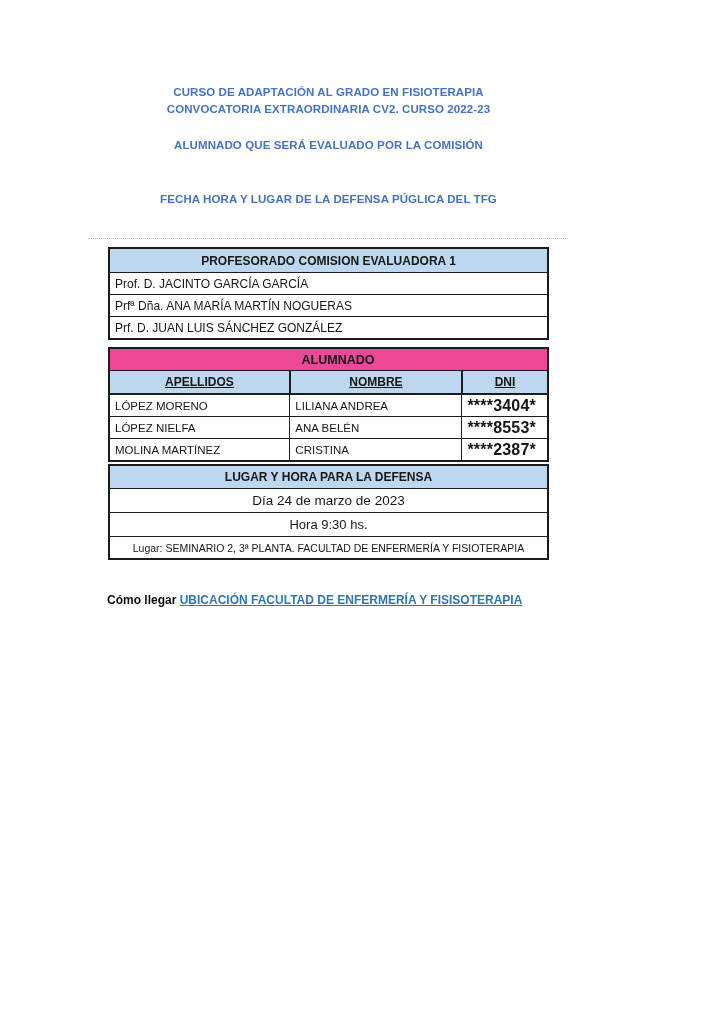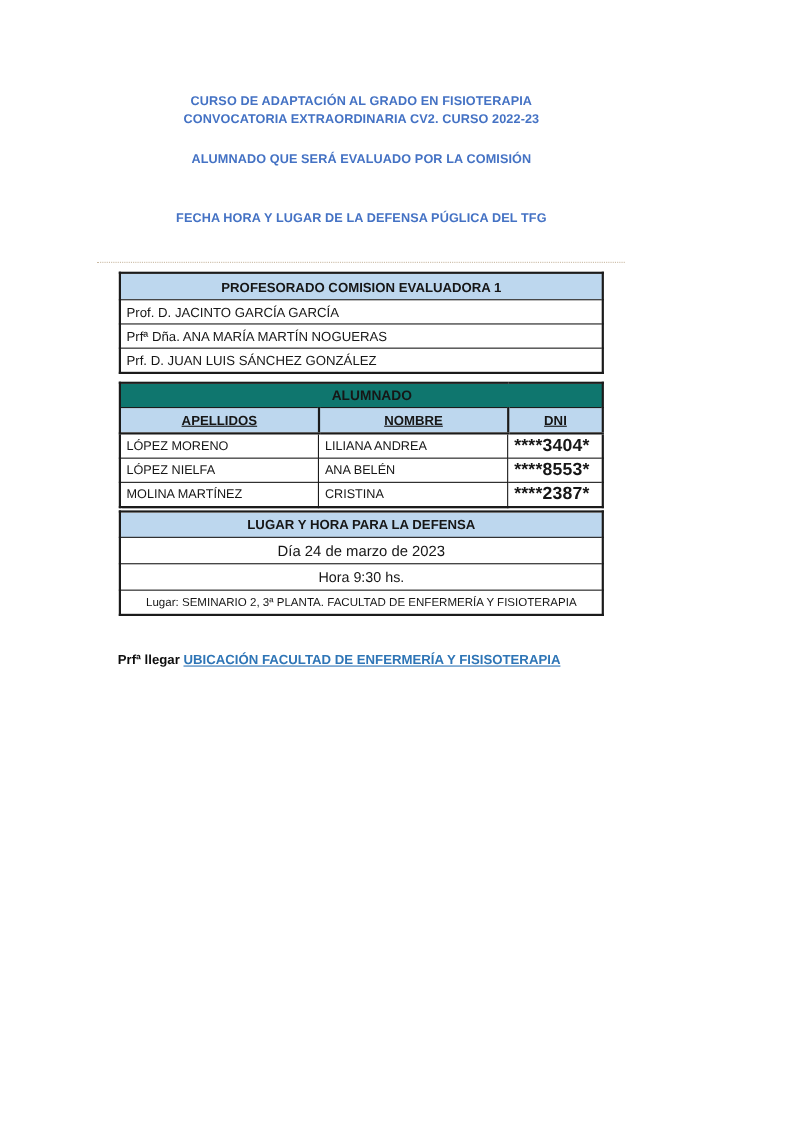--- a/index.html
+++ b/index.html
@@ -56,21 +56,21 @@
     font-size:12px;font-weight:bold;text-align:center;
     border-bottom:2px solid var(--border-dark);
   }
   .t1 td{
     height:21px;font-size:12px;font-weight:500;
     padding:0 0 0 5px;text-align:left;
   }
 
   .t2{top:347px;}
   .t2 tr.title-row th{
-    height:19px;background:#0f766e;
+    height:19px;background:#ec4899;
     font-size:12.5px;font-weight:bold;text-align:center;padding-left:20px;
   }
   .t2 tr.cols-row th{
     height:20px;background:var(--table-header-fill);
     font-size:12px;font-weight:bold;text-align:center;
     border-bottom:2px solid var(--border-dark);
     border-left:2px solid var(--border-dark);
     text-decoration:underline;
   }
   .t2 td{
@@ -184,15 +184,15 @@
     </tr>
     <tr class="time-row">
       <td>Hora 9:30 hs.</td>
     </tr>
     <tr class="place-row">
       <td>Lugar: SEMINARIO 2, 3ª PLANTA. FACULTAD DE ENFERMERÍA Y FISIOTERAPIA</td>
     </tr>
   </tbody>
     </table>
 
-  <p class="footer-line"><span>Prfª llegar </span><a>UBICACIÓN FACULTAD DE ENFERMERÍA Y FISISOTERAPIA</a></p>
+  <p class="footer-line"><span>Cómo llegar </span><a>UBICACIÓN FACULTAD DE ENFERMERÍA Y FISISOTERAPIA</a></p>
 
 </div>
 
 </body></html>

